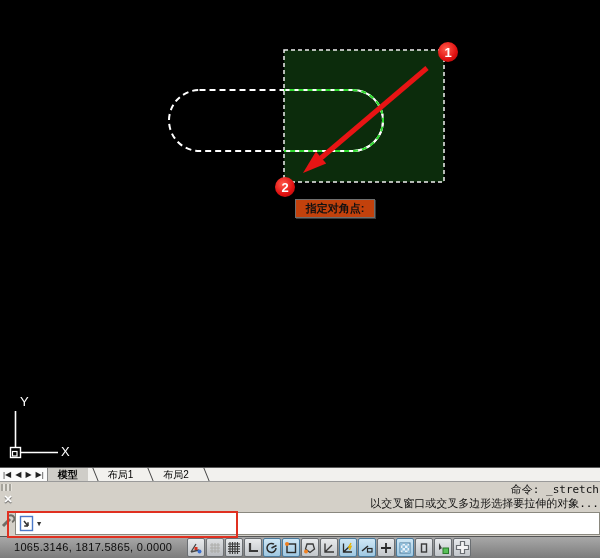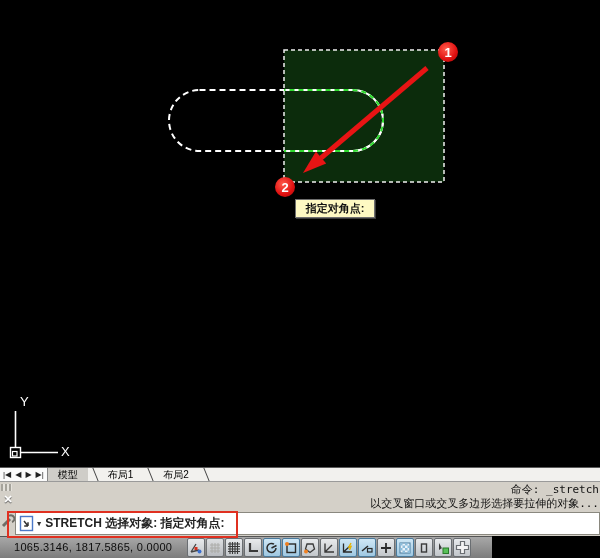--- a/index.html
+++ b/index.html
@@ -7,34 +7,34 @@
   body {
     font-family:"Liberation Sans", sans-serif;
     width:600px; height:558px; position:relative; overflow:hidden;
     background:#000;
   }
   
   #canvas-area { position:absolute; left:0; top:0; width:600px; height:467px; background:#000; }
   #canvas-area svg { position:absolute; left:0; top:0; }
   #tooltip {
     position:absolute; left:295px; top:199px; width:80px; height:19px;
-    background:#fef9c3; border:1px solid #6e6e6e; box-shadow:1px 1px 0 #3a3a3a;
+    background:#c2410c; border:1px solid #6e6e6e; box-shadow:1px 1px 0 #3a3a3a;
     font-size:11px; font-weight:bold; color:#111; line-height:17px; text-align:center;
     white-space:nowrap;
   }
   
   #tab-bar {
     position:absolute; left:0; top:467px; width:600px; height:15px;
     background:#f2f1ee; border-top:1px solid #5a5a5a; border-bottom:1px solid #9a9a9a;
     display:flex; align-items:stretch; font-size:10px; color:#000;
   }
   .tab-nav { display:flex; align-items:center; padding:0 3px; gap:4px; background:#fbfbfb; border-right:1px solid #888; }
   .tab-nav span { font-size:8px; color:#222; cursor:default; }
   .tab { position:relative; padding:0 10px; line-height:13px; cursor:default; }
-  .tab.active { font-weight:normal; background:#cfcdc8; }
+  .tab.active { font-weight:bold; background:#cfcdc8; }
   .tab-sep { width:8px; border-right:1px solid #444; transform:skewX(22deg); margin-right:2px; }
   
   #command-window {
     position:absolute; left:0; top:482px; width:600px; height:54px;
     background:#d4d0c8; font-family:"DejaVu Sans Mono", monospace;
   }
   #cmd-grip { position:absolute; left:1px; top:2px; width:11px; height:7px;
     background:repeating-linear-gradient(90deg,#9a9890 0 2px,#e8e6e0 2px 4px); opacity:.8; }
   #cmd-close { position:absolute; left:2px; top:11px; width:12px; height:13px;
     color:#fff; font-weight:bold; font-size:11px; line-height:13px; text-align:center;
@@ -48,21 +48,21 @@
   }
   #cmd-input-icon { display:flex; align-items:center; margin-left:3px; }
   #cmd-input-caret { font-size:7px; color:#333; margin:0 4px 0 2px; }
   #cmd-input-text { font-family:"Liberation Sans",sans-serif; font-size:12px; font-weight:bold; color:#222; white-space:pre; }
   #red-highlight {
     position:absolute; left:7px; top:511px; width:231px; height:27px;
     border:2px solid #e03020; z-index:30; pointer-events:none;
   }
   
   #status-bar {
-    position:absolute; left:0; top:536px; width:492px; height:22px;
+    position:absolute; left:0; top:536px; width:600px; height:22px;
     background:linear-gradient(#a8a8a8,#7c7c7c); border-top:1px solid #555;
     display:flex; align-items:center;
   }
   #coords { position:absolute; left:14px; top:4px; font-size:11px; color:#0d0d0d;
     font-family:"Liberation Sans",sans-serif; letter-spacing:.3px; }
   #sb-buttons { position:absolute; left:187px; top:1px; display:flex; }
   .sb-btn {
     width:18px; height:19px; margin-right:1px;
     background:linear-gradient(#e8eaec,#c2c6ca);
     border:1px solid #6a6e72; border-radius:2px;
@@ -151,21 +151,20 @@
     <path d="M8 3 a3.4 3.4 0 1 1 3 6" stroke="#6f6d66" stroke-width="2" fill="none"></path>
   </svg>
   <div id="cmd-history"><span>命令: _stretch</span>
 <span>以交叉窗口或交叉多边形选择要拉伸的对象...</span></div>
   <div id="cmd-input-row">
     <svg id="cmd-input-icon" width="16" height="17" viewBox="0 0 16 17">
       <rect x="1.5" y="1.5" width="12" height="14" fill="#ffffff" stroke="#4a78c8" stroke-width="1.4"></rect>
       <path d="M5 6 L9 11 M9 11 L9 7.2 M9 11 L5.2 11" stroke="#333" stroke-width="1.5" fill="none"></path>
     </svg>
     <span id="cmd-input-caret">▼</span>
-    <span id="cmd-input-text">STRETCH 选择对象: 指定对角点:</span>
   </div>
 </div>
 
 <div id="red-highlight"></div>
 
 <div id="status-bar">
   <div id="coords">1065.3146, 1817.5865, 0.0000</div>
   <div id="sb-buttons">
 
     <div class="sb-btn">

